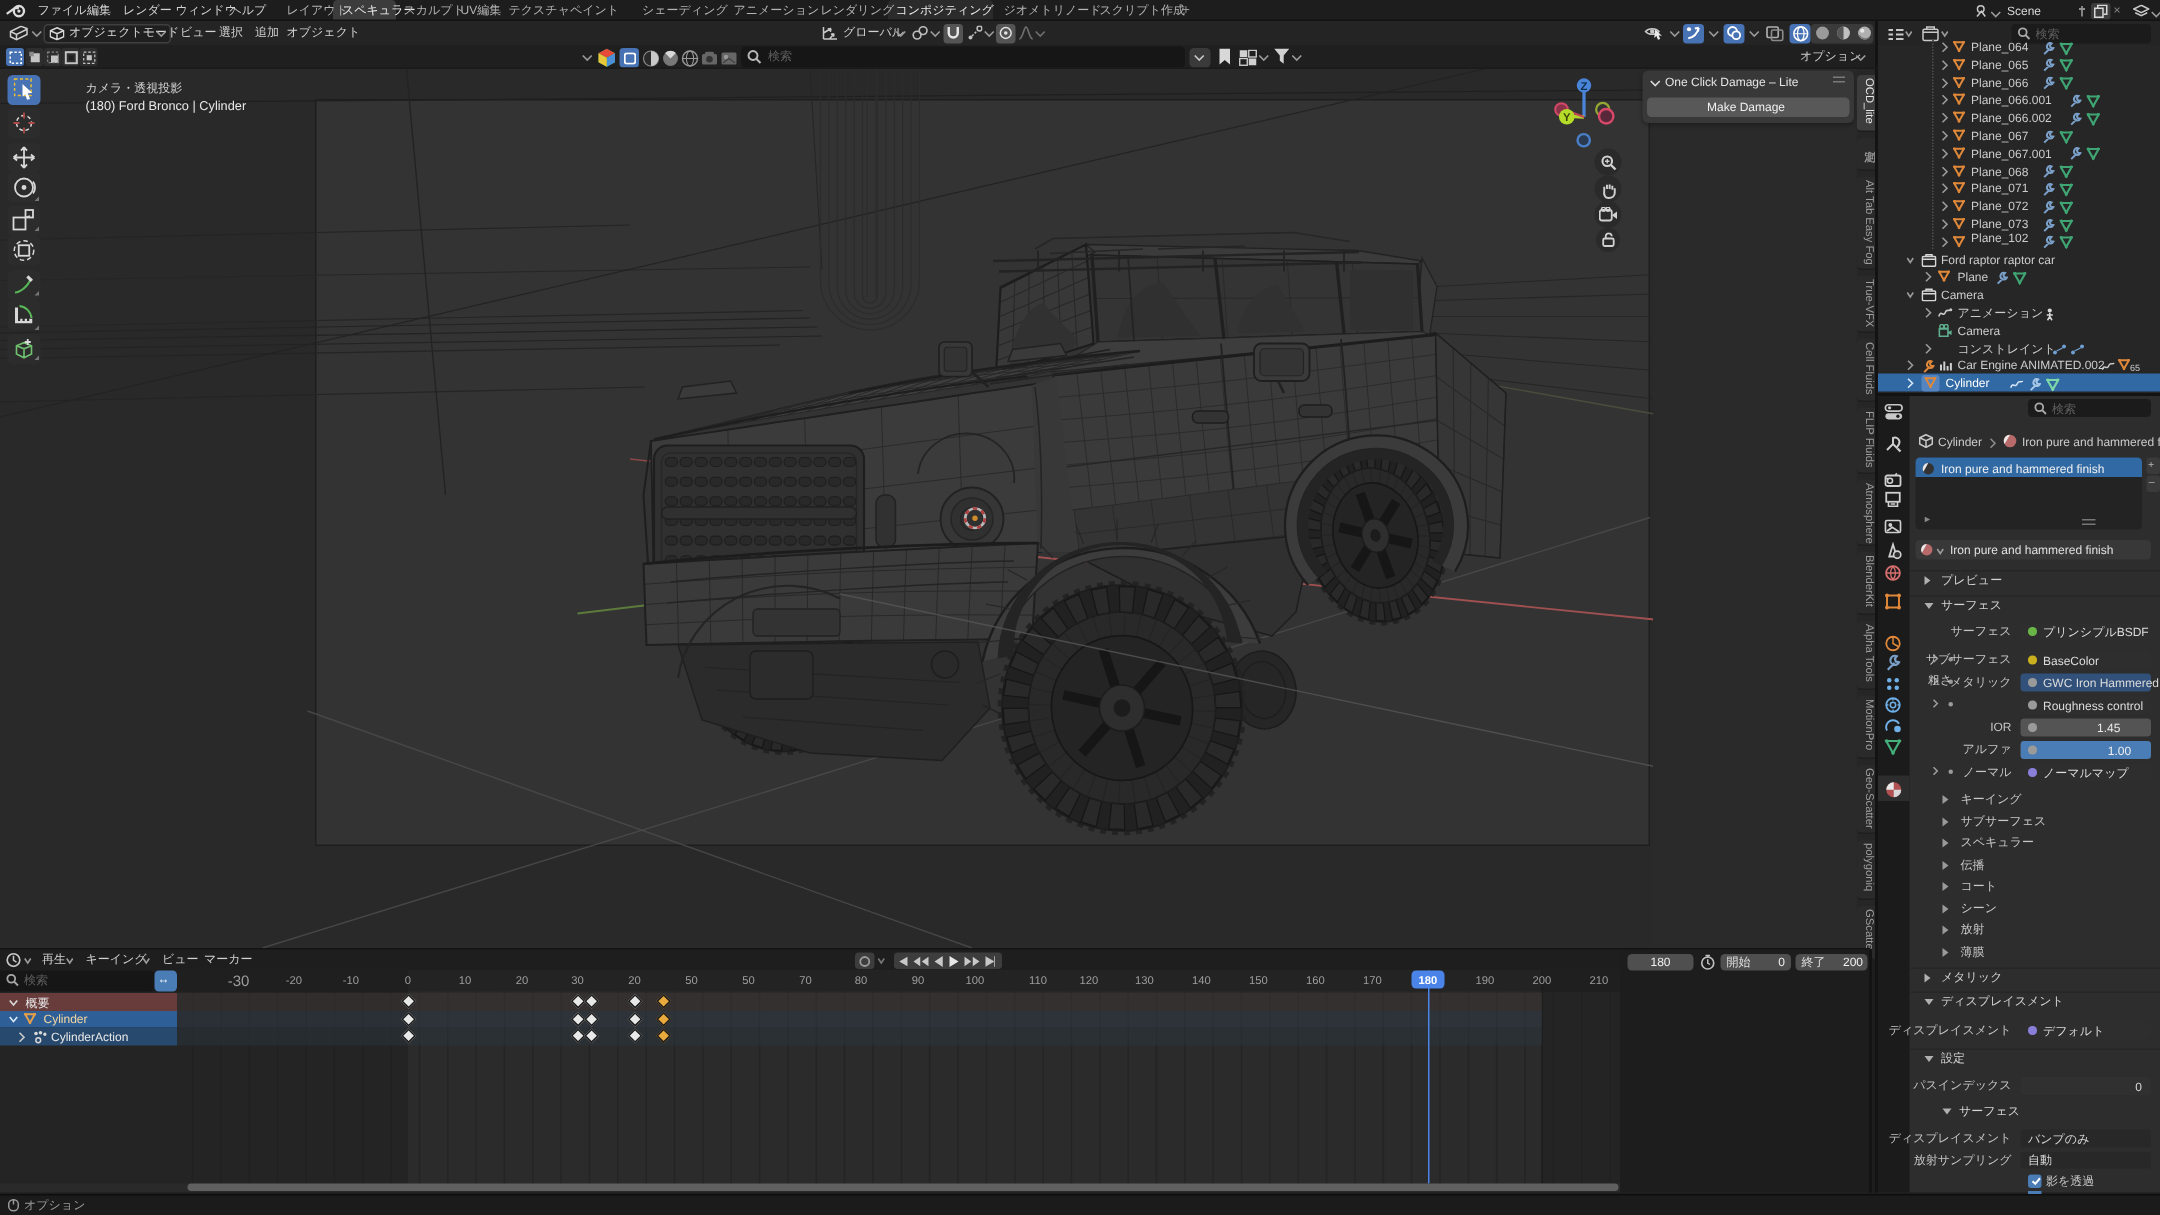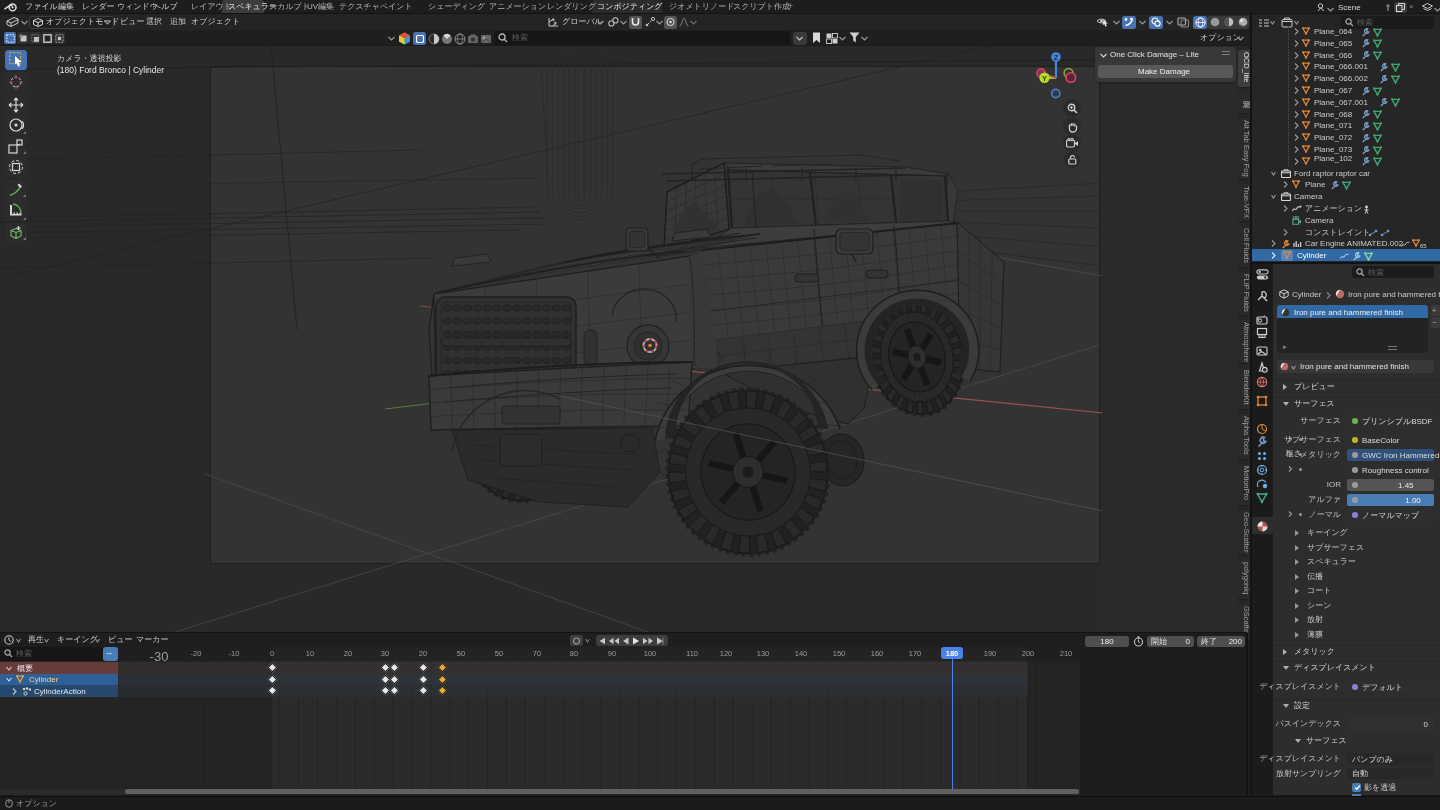--- a/index.html
+++ b/index.html
@@ -1291,21 +1291,21 @@
       <line x1="941.1" y1="14" x2="941.1" y2="142" stroke="#1f1f1f" stroke-width="1" opacity="0.5"></line>
       <line x1="960.0" y1="14" x2="960.0" y2="142" stroke="#1f1f1f" stroke-width="1" opacity="0.5"></line>
       <line x1="978.9" y1="14" x2="978.9" y2="142" stroke="#1f1f1f" stroke-width="1" opacity="0.5"></line>
       <line x1="997.8" y1="14" x2="997.8" y2="142" stroke="#1f1f1f" stroke-width="1" opacity="0.5"></line>
       <line x1="1016.7" y1="14" x2="1016.7" y2="142" stroke="#1f1f1f" stroke-width="1" opacity="0.5"></line>
       <line x1="1035.6" y1="14" x2="1035.6" y2="142" stroke="#1f1f1f" stroke-width="1" opacity="0.5"></line>
       <line x1="1054.5" y1="14" x2="1054.5" y2="142" stroke="#1f1f1f" stroke-width="1" opacity="0.5"></line>
       <line x1="1073.4" y1="14" x2="1073.4" y2="142" stroke="#1f1f1f" stroke-width="1" opacity="0.5"></line>
       <line x1="1028" y1="0" x2="1028" y2="142" stroke="#1c1c1c"></line>
     </svg>
-<div class="t" style="left:147px;top:650px;width:24px;text-align:center;color:#9d9d9d;font-size:13px">-30</div>
+<div class="t" style="left:147px;top:650px;width:24px;text-align:center;color:#9d9d9d;font-size:10px">-30</div>
 <div class="t" style="left:184px;top:650px;width:24px;text-align:center;color:#9d9d9d;font-size:7.5px">-20</div>
 <div class="t" style="left:222px;top:650px;width:24px;text-align:center;color:#9d9d9d;font-size:7.5px">-10</div>
 <div class="t" style="left:260px;top:650px;width:24px;text-align:center;color:#9d9d9d;font-size:7.5px">0</div>
 <div class="t" style="left:298px;top:650px;width:24px;text-align:center;color:#9d9d9d;font-size:7.5px">10</div>
 <div class="t" style="left:336px;top:650px;width:24px;text-align:center;color:#9d9d9d;font-size:7.5px">20</div>
 <div class="t" style="left:373px;top:650px;width:24px;text-align:center;color:#9d9d9d;font-size:7.5px">30</div>
 <div class="t" style="left:411px;top:650px;width:24px;text-align:center;color:#9d9d9d;font-size:7.5px">20</div>
 <div class="t" style="left:449px;top:650px;width:24px;text-align:center;color:#9d9d9d;font-size:7.5px">50</div>
 <div class="t" style="left:487px;top:650px;width:24px;text-align:center;color:#9d9d9d;font-size:7.5px">50</div>
 <div class="t" style="left:525px;top:650px;width:24px;text-align:center;color:#9d9d9d;font-size:7.5px">70</div>

